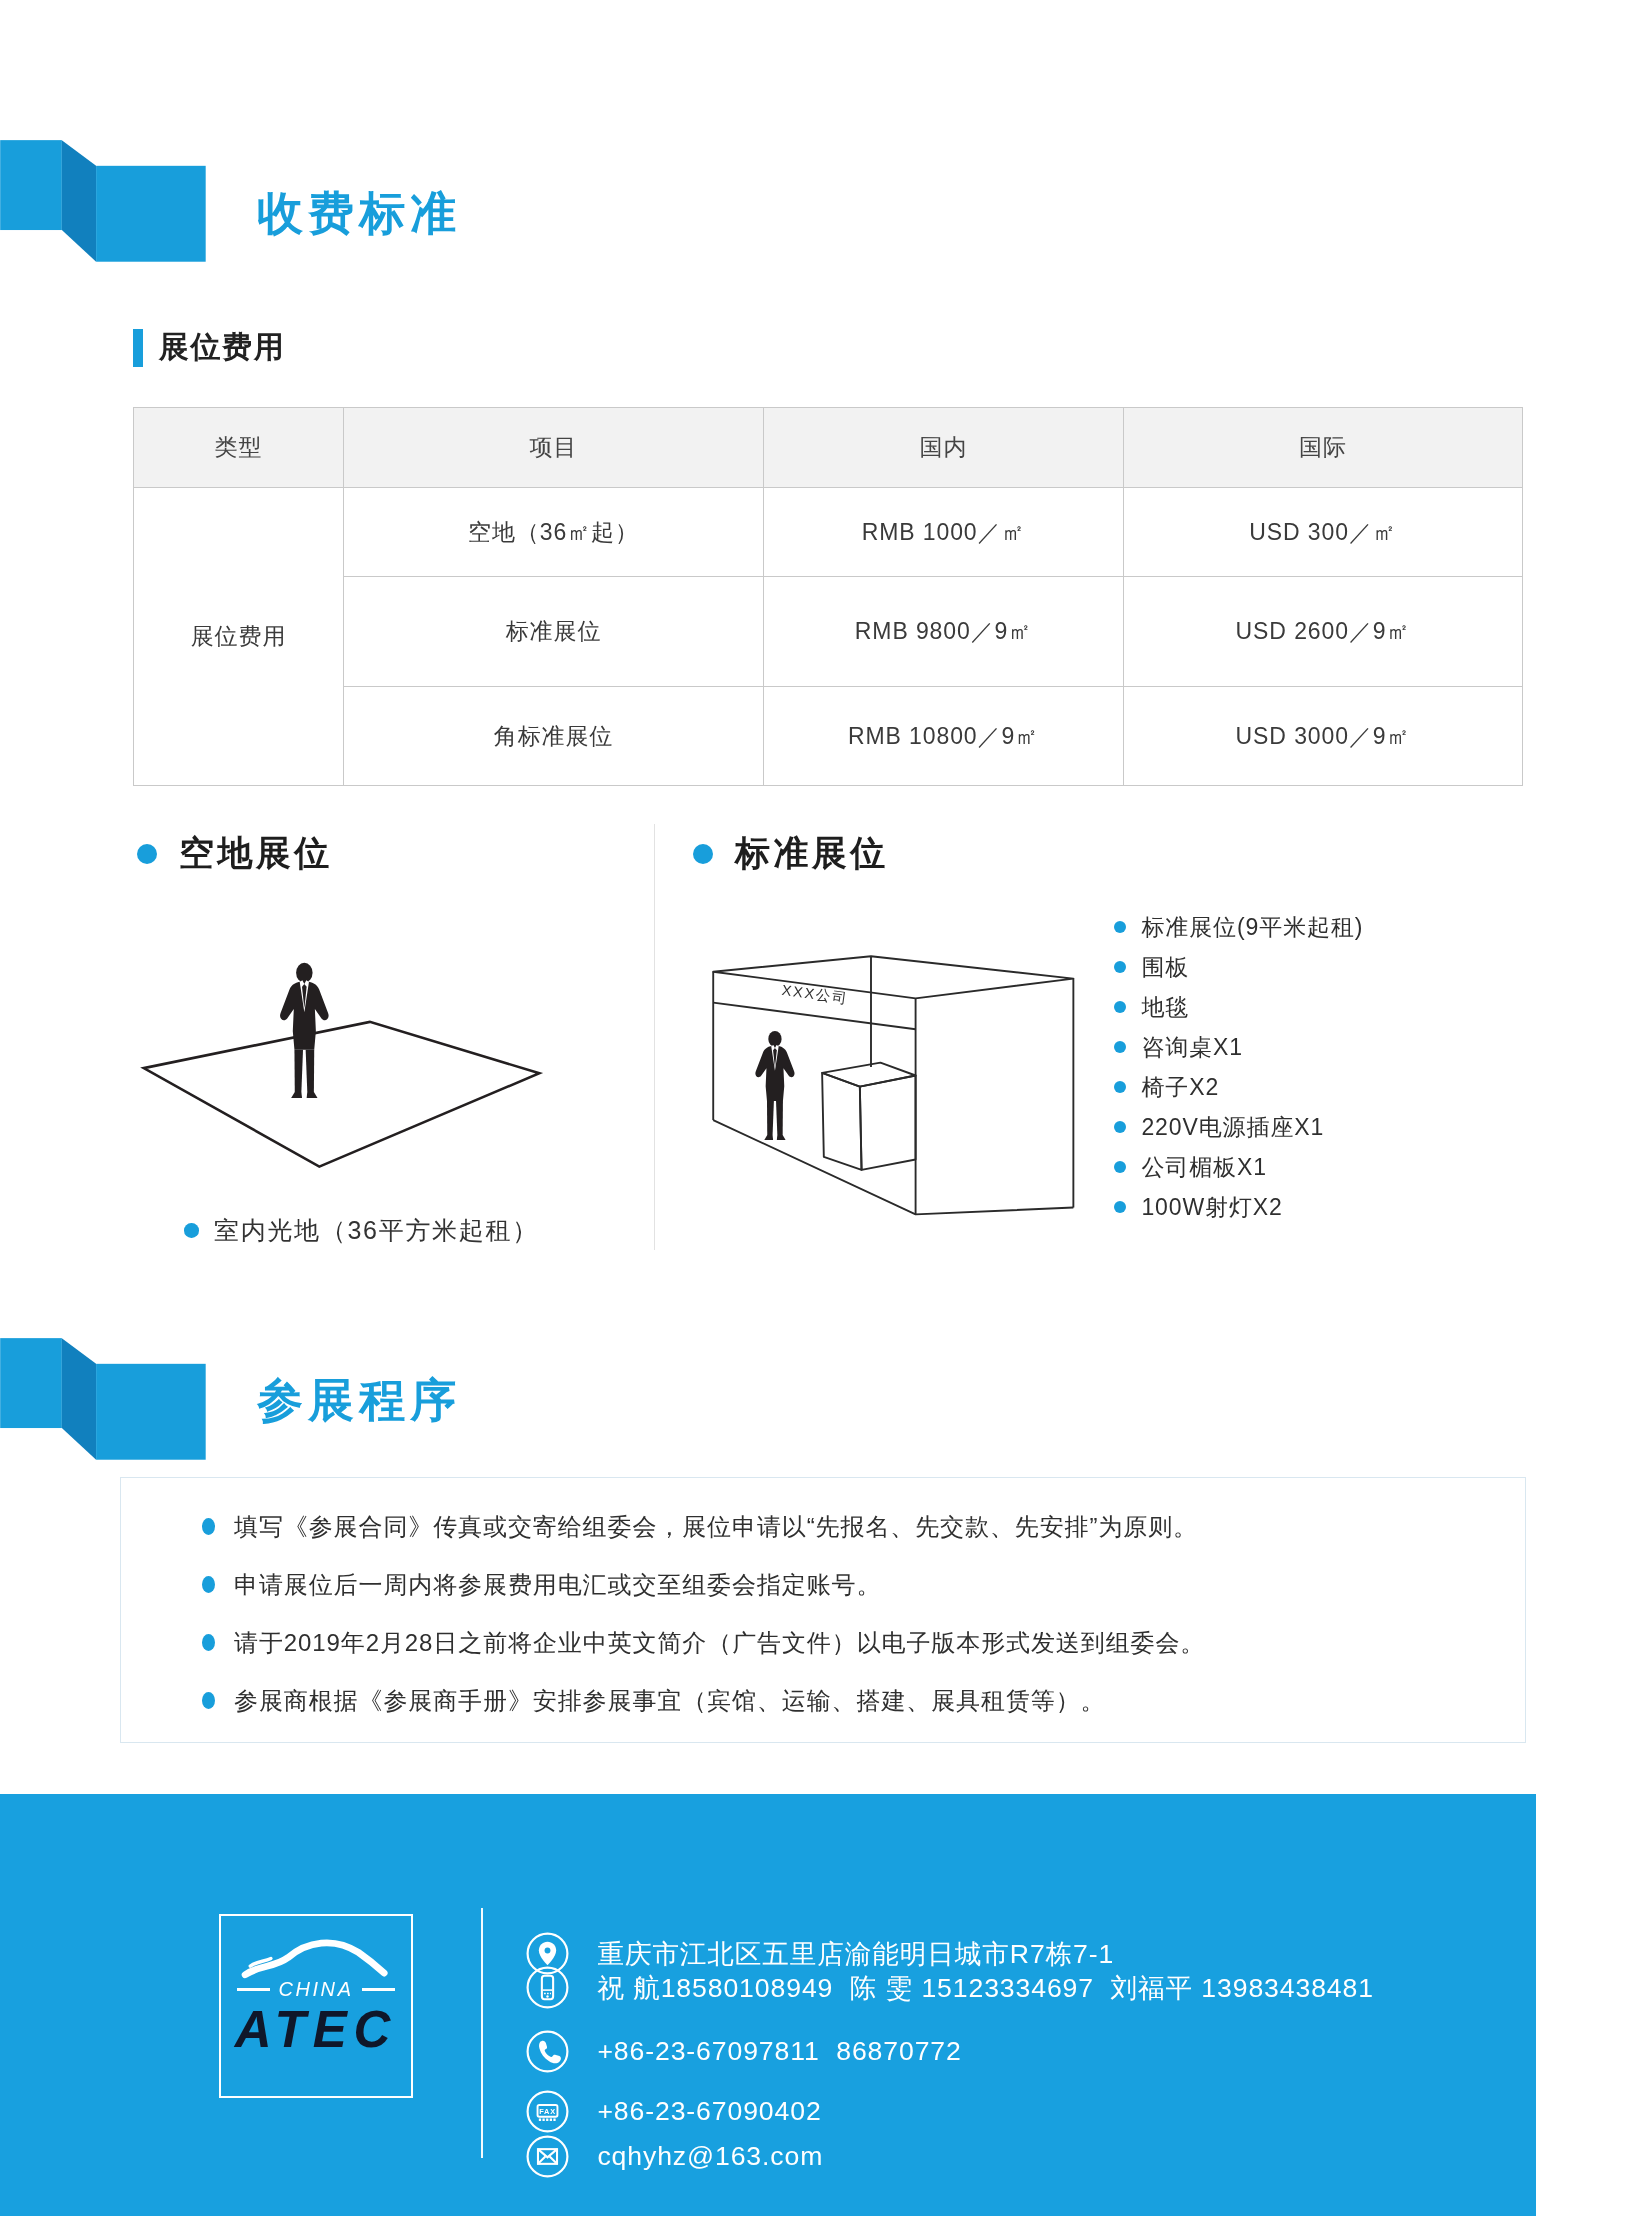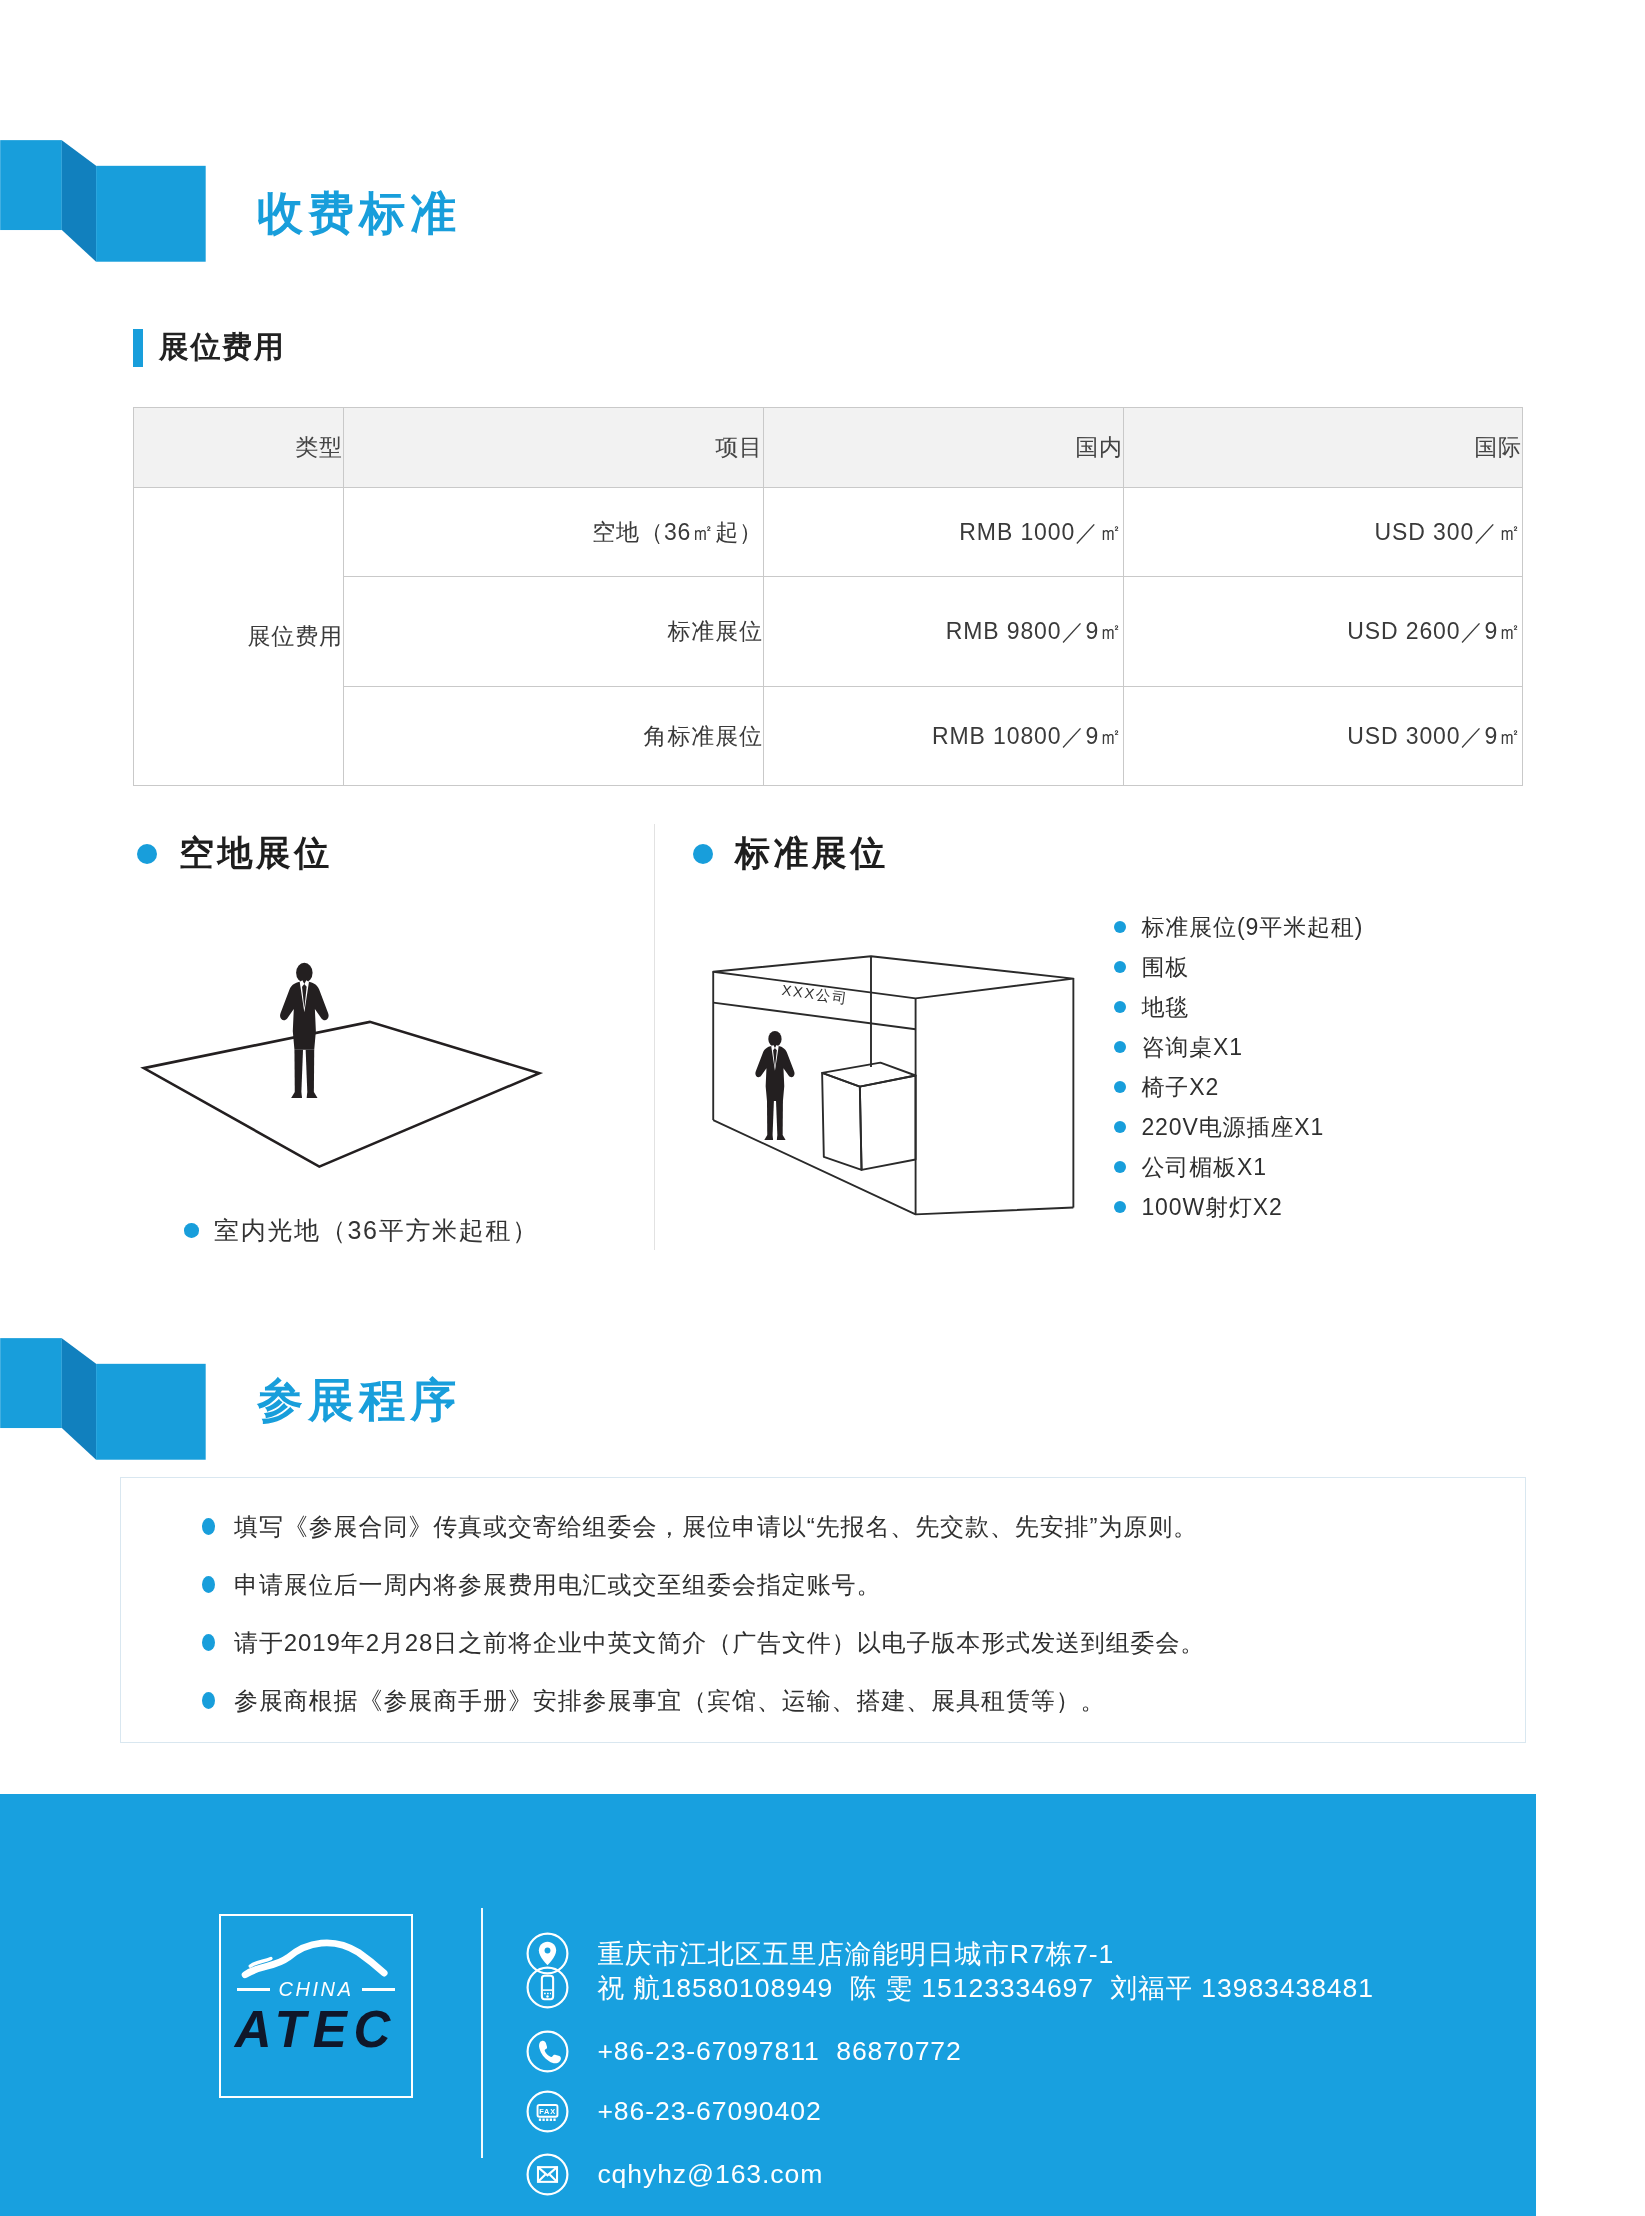--- a/index.html
+++ b/index.html
@@ -16,21 +16,21 @@
 
   
   .sec-title{position:absolute;font-size:46px;font-weight:700;color:var(--blue);letter-spacing:5.1px;}
 
   
   .subhead{position:absolute;display:flex;align-items:center;gap:15.4px;font-size:30px;font-weight:700;color:#222;letter-spacing:1.7px;}
   .subbar{width:10.3px;height:38px;background:var(--blue);display:inline-block;}
 
   
   table.fee{position:absolute;left:133px;top:407px;width:1388px;border-collapse:collapse;table-layout:fixed;}
-  table.fee th,table.fee td{border:0.9px solid var(--line);text-align:right;vertical-align:middle;font-weight:400;color:#3a3a3a;font-size:23px;letter-spacing:0.9px;}
+  table.fee th,table.fee td{border:0.9px solid var(--line);text-align:center;vertical-align:middle;font-weight:400;color:#3a3a3a;font-size:23px;letter-spacing:0.9px;}
   table.fee th{height:80px;background:#f2f2f2;color:#444;}
   table.fee td{background:#fff;}
   .r1 td{height:89px;}
   .r2 td{height:110px;}
   .r3 td{height:99px;}
 
   
   .col-head{position:absolute;display:flex;align-items:center;gap:22px;font-size:35px;font-weight:700;color:#1e1e1e;letter-spacing:3.4px;}
   .dot{background:var(--blue);border-radius:50%;flex:0 0 auto;}
   .dot-lg{width:20px;height:20px;}
@@ -49,21 +49,21 @@
   .dot-proc{width:13px;height:17px;background:var(--blue);border-radius:50%;flex:0 0 auto;}
 
   
   .footer{position:absolute;left:0;top:1794px;width:1646px;height:423px;background:var(--footer-bg);}
   .logo-box{position:absolute;left:219px;top:120px;width:194px;height:184px;border:2.6px solid #fff;}
   .logo-china{position:absolute;left:0;top:62px;width:100%;display:flex;align-items:center;justify-content:center;gap:8.6px;color:#fff;font-size:20px;font-style:italic;letter-spacing:2.6px;text-align:right;}
   .logo-china .rule{display:inline-block;height:2.6px;width:33px;background:#fff;}
   .logo-name{position:absolute;left:0;top:84px;width:100%;text-align:center;color:#0f172a;font-size:51px;font-weight:700;font-style:italic;letter-spacing:6.9px;}
   .footer-divider{position:absolute;left:481px;top:114px;width:1.7px;height:250px;background:rgba(255,255,255,0.95);}
   .contact-row{position:absolute;left:525px;display:flex;align-items:center;gap:27.4px;height:45px;color:#fff;font-size:26.6px;letter-spacing:0.9px;white-space:pre;}
-  .c1{top:109px;margin-top:28px;} .c2{top:171px;} .c3{top:235px;} .c4{top:295px;} .c5{top:358px;}
+  .c1{top:109px;margin-top:28px;} .c2{top:171px;} .c3{top:235px;} .c4{top:295px;} .c5{top:340px;}
   .cicon{flex:0 0 auto;}
 </style>
 </head>
 <body>
 
 <div class="page">
 
   <svg class="abs" style="left:0;top:129px" width="223" height="137" viewBox="0 0 260 160">
     <rect x="0" y="13" width="72" height="105" fill="#189EDB"></rect>
     <polygon points="72,13 112,43 112,155 72,118" fill="#1180BE"></polygon>

